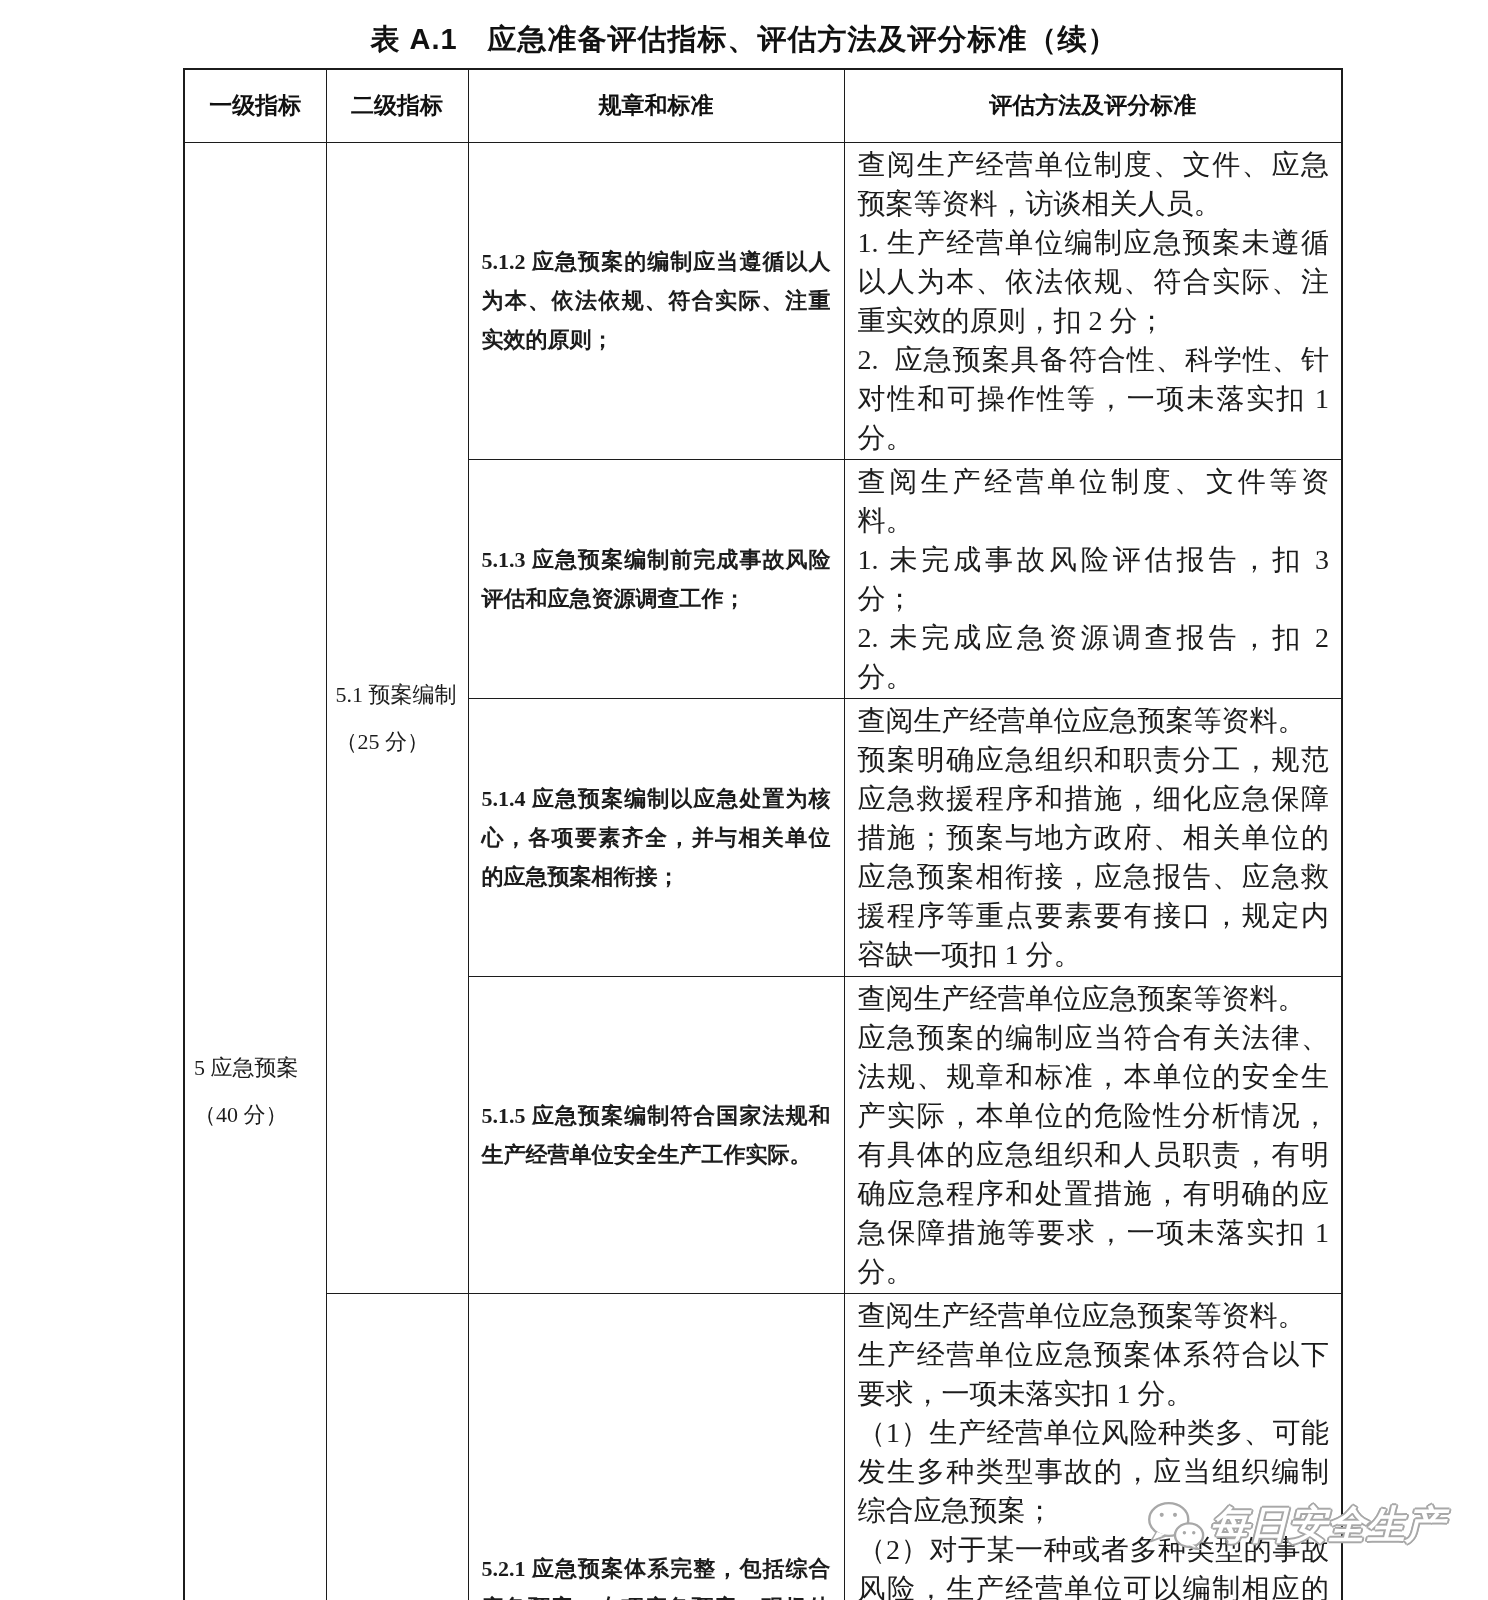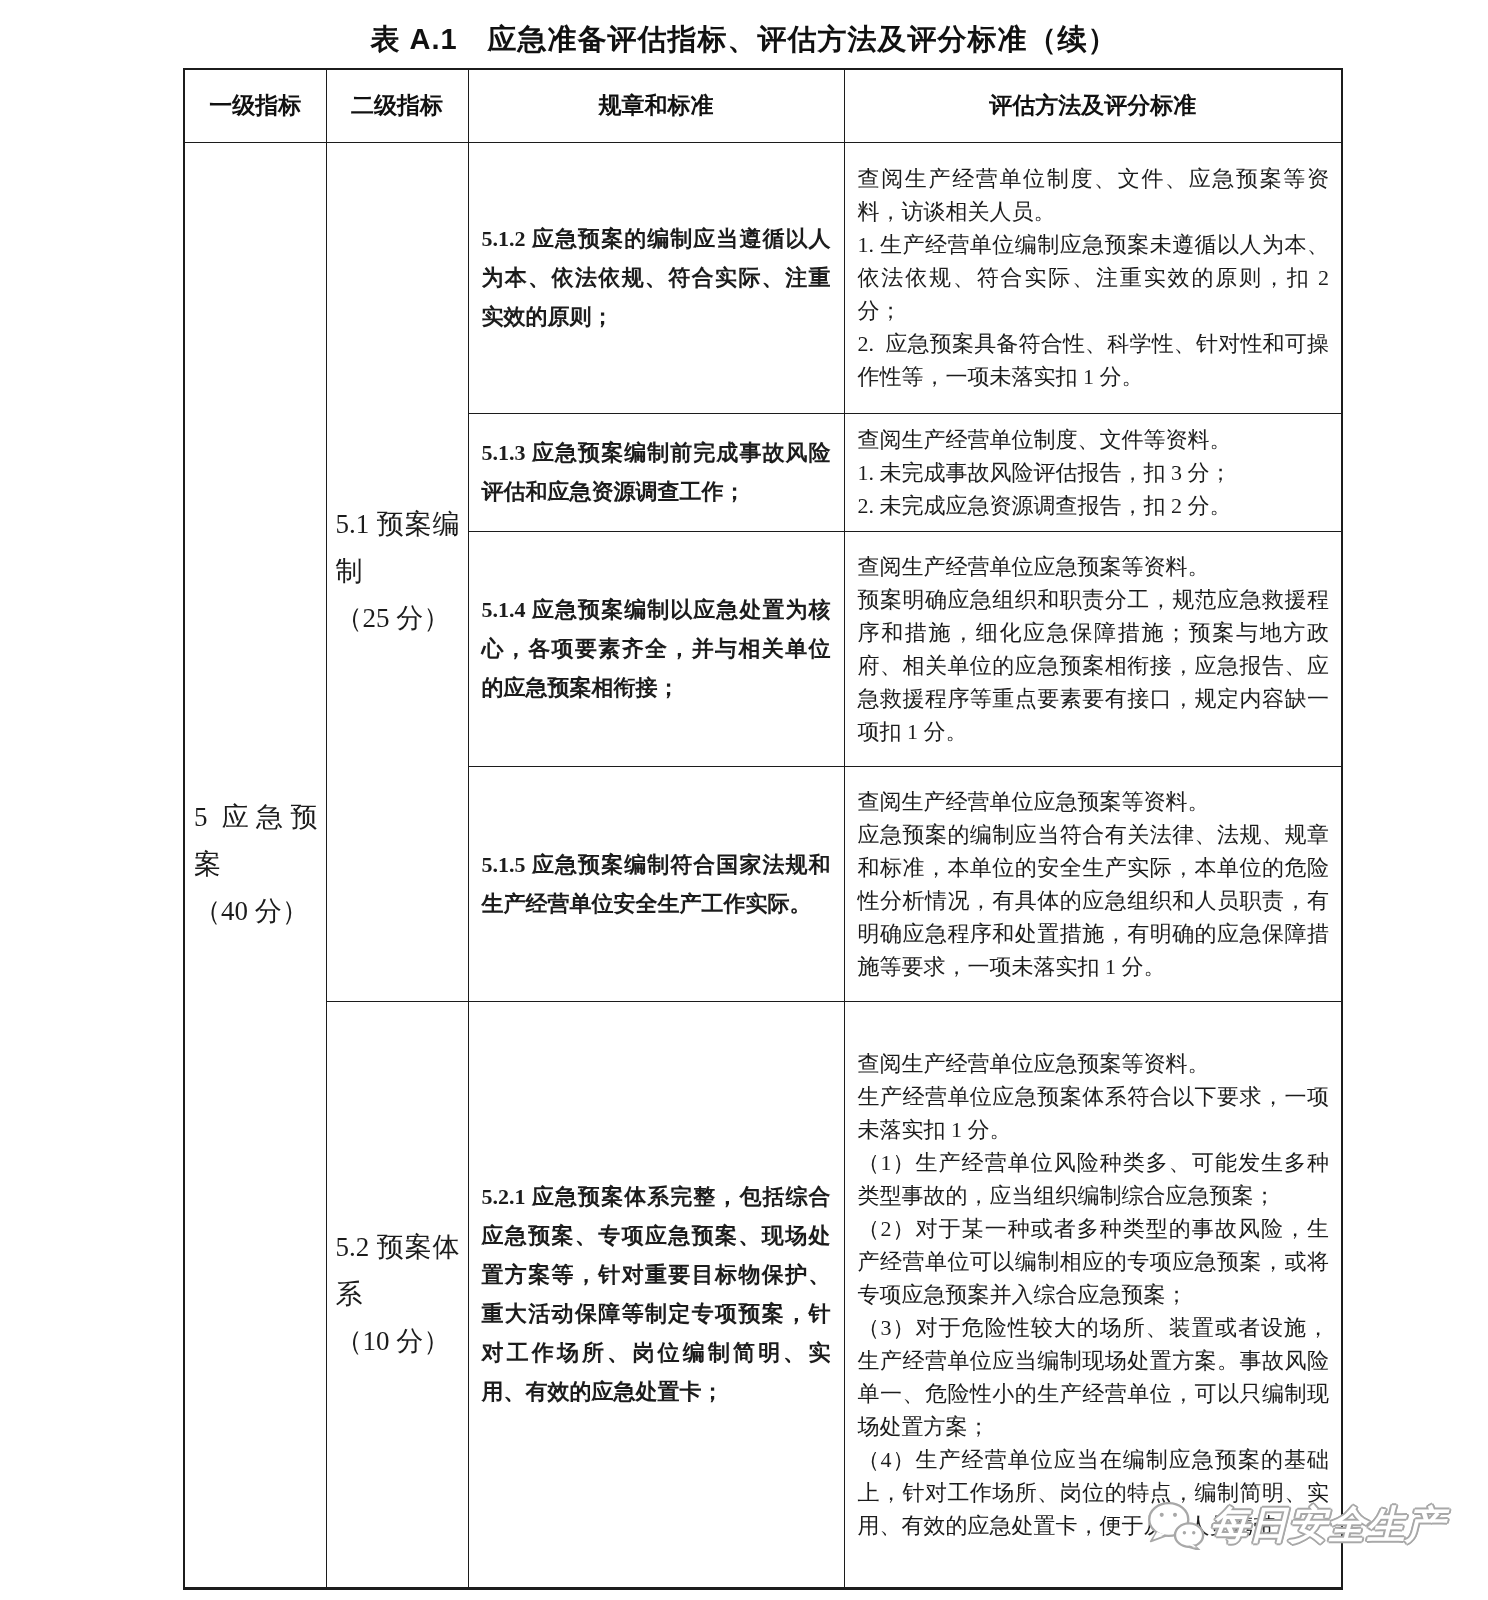--- a/index.html
+++ b/index.html
@@ -54,41 +54,41 @@
   .eval-table th {
     font-family: "Liberation Sans", "DejaVu Sans", sans-serif;
     font-weight: bold;
     font-size: 23px;
     text-align: center;
     vertical-align: middle;
     color: #111;
   }
   td.lvl1, td.lvl2 {
     vertical-align: middle;
-    font-size: 27px;
+    font-size: 22px;
     line-height: 47px;
     padding: 0 8px 0 9px;
     text-align: justify;
   }
   td.lvl1 .score, td.lvl2 .score {
     text-align: left;
   }
   td.lvl3 {
     vertical-align: middle;
     font-size: 22px;
     line-height: 39px;
     padding: 2px 13px;
     text-align: justify;
     text-justify: inter-ideograph;
     font-weight: bold;
   }
   td.method {
     vertical-align: middle;
-    font-size: 22px;
-    line-height: 33px;
+    font-size: 28px;
+    line-height: 39px;
     padding: 2px 12px 2px 13px;
     text-align: justify;
     text-justify: inter-ideograph;
     white-space: pre-wrap;
   }
   .watermark {
     position: absolute;
     left: 1145px;
     top: 1498px;
     display: flex;

